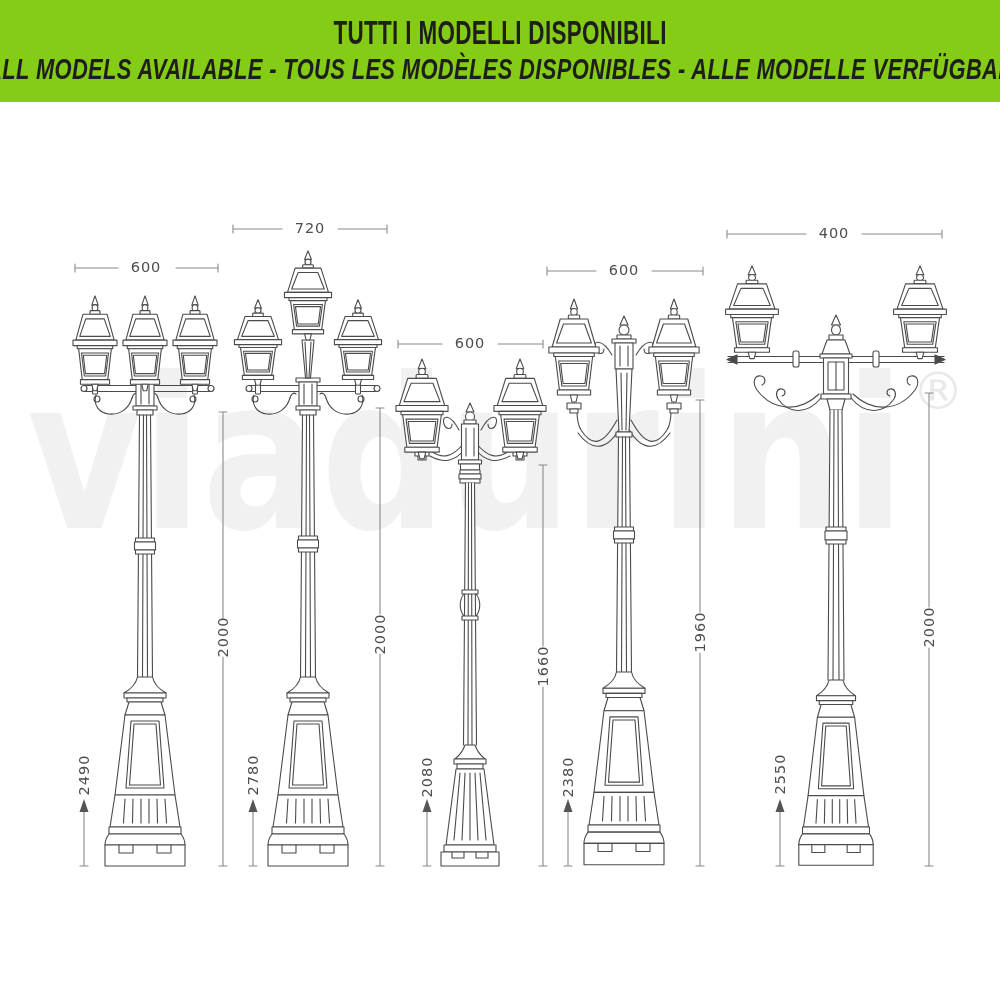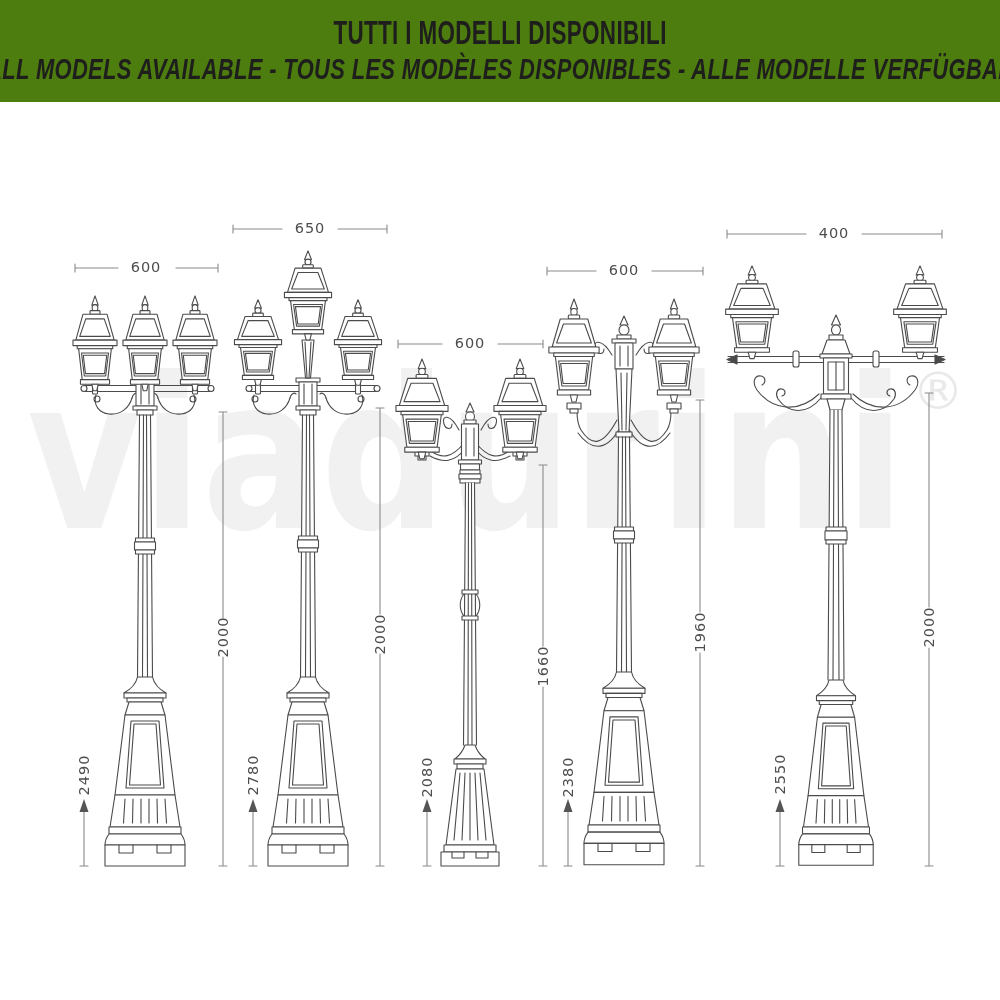--- a/index.html
+++ b/index.html
@@ -21,21 +21,21 @@
   
   .dim{position:absolute;font-size:14.5px;letter-spacing:1px;white-space:nowrap;
        transform:translate(-50%,-50%);font-family:"DejaVu Sans",sans-serif;}
   .dim-v{transform:translate(-50%,-50%) rotate(-90deg);}
 </style>
 </head>
 <body>
 
 <div id="page">
 
-  <div id="banner" style="background:#4d7c0f;color:#1e1e1c;">
+  <div id="banner" style="background:#84cc16;color:#1e1e1c;">
     <div class="t1">TUTTI I MODELLI DISPONIBILI</div>
     <div class="t2">ALL MODELS AVAILABLE - TOUS LES MODÈLES DISPONIBLES - ALLE MODELLE VERFÜGBAR</div>
   </div>
 
   <div id="scene">
 
     <svg id="wm" width="1000" height="1000" viewBox="0 0 1000 1000">
       <text x="27" y="528" font-size="210" font-weight="bold" fill="#f1f1f1" font-family="DejaVu Sans, sans-serif" textLength="878" lengthAdjust="spacingAndGlyphs">viadurini</text>
       <text x="938" y="409" font-size="52" text-anchor="middle" fill="#e9e9e9" font-family="DejaVu Sans, sans-serif">®</text>
     </svg>
@@ -253,21 +253,21 @@
         <path d="M427,812 V866 M423,866 H431"></path>
           <path d="M427,799 L422.5,812 L431.5,812 Z" fill="#555" stroke="none"></path>
         <path d="M568,812 V866 M564,866 H572"></path>
           <path d="M568,799 L563.5,812 L572.5,812 Z" fill="#555" stroke="none"></path>
         <path d="M780,812 V866 M776,866 H784"></path>
           <path d="M780,799 L775.5,812 L784.5,812 Z" fill="#555" stroke="none"></path>
       </g>
     </svg>
 
     <span class="dim" style="left:146px;top:267px;color:#4d4d4d;">600</span>
-    <span class="dim" style="left:310px;top:228px;color:#4d4d4d;">650</span>
+    <span class="dim" style="left:310px;top:228px;color:#4d4d4d;">720</span>
     <span class="dim" style="left:470px;top:343px;color:#4d4d4d;">600</span>
     <span class="dim" style="left:624px;top:270px;color:#4d4d4d;">600</span>
     <span class="dim" style="left:834px;top:233px;color:#4d4d4d;">400</span>
 
     <span class="dim dim-v" style="left:223px;top:637px;color:#4d4d4d;">2000</span>
     <span class="dim dim-v" style="left:380px;top:634px;color:#4d4d4d;">2000</span>
     <span class="dim dim-v" style="left:543px;top:666px;color:#4d4d4d;">1660</span>
     <span class="dim dim-v" style="left:700px;top:632px;color:#4d4d4d;">1960</span>
     <span class="dim dim-v" style="left:929px;top:627px;color:#4d4d4d;">2000</span>
 

